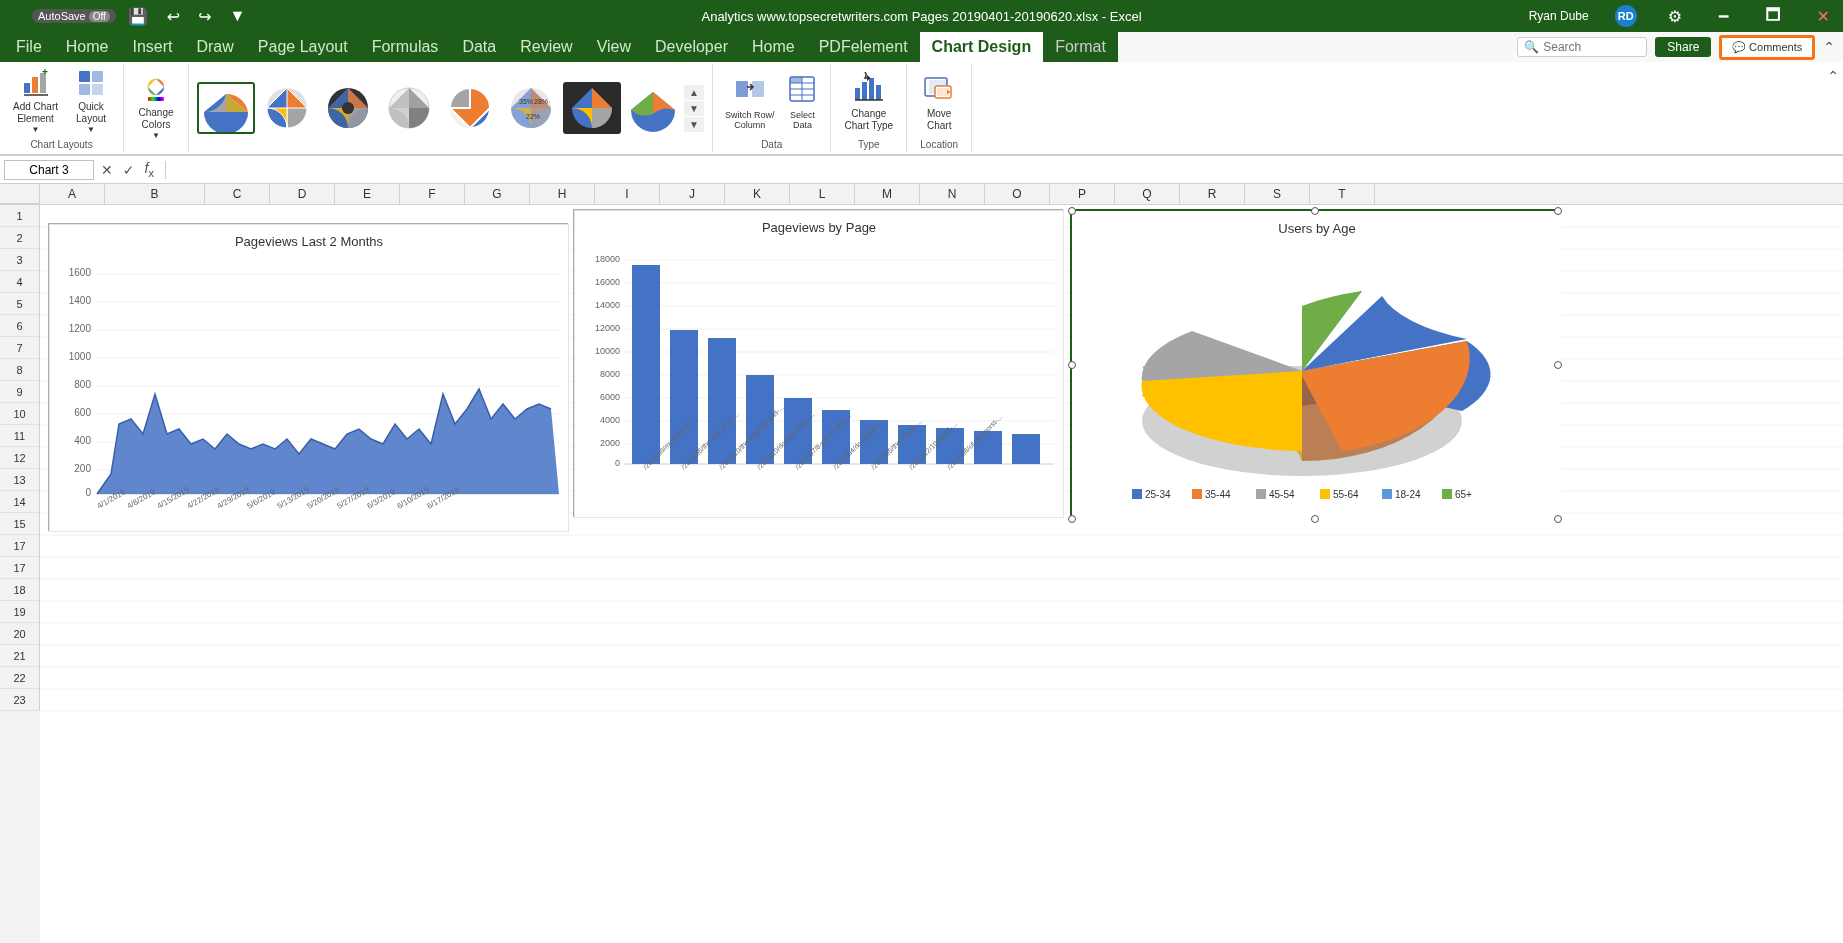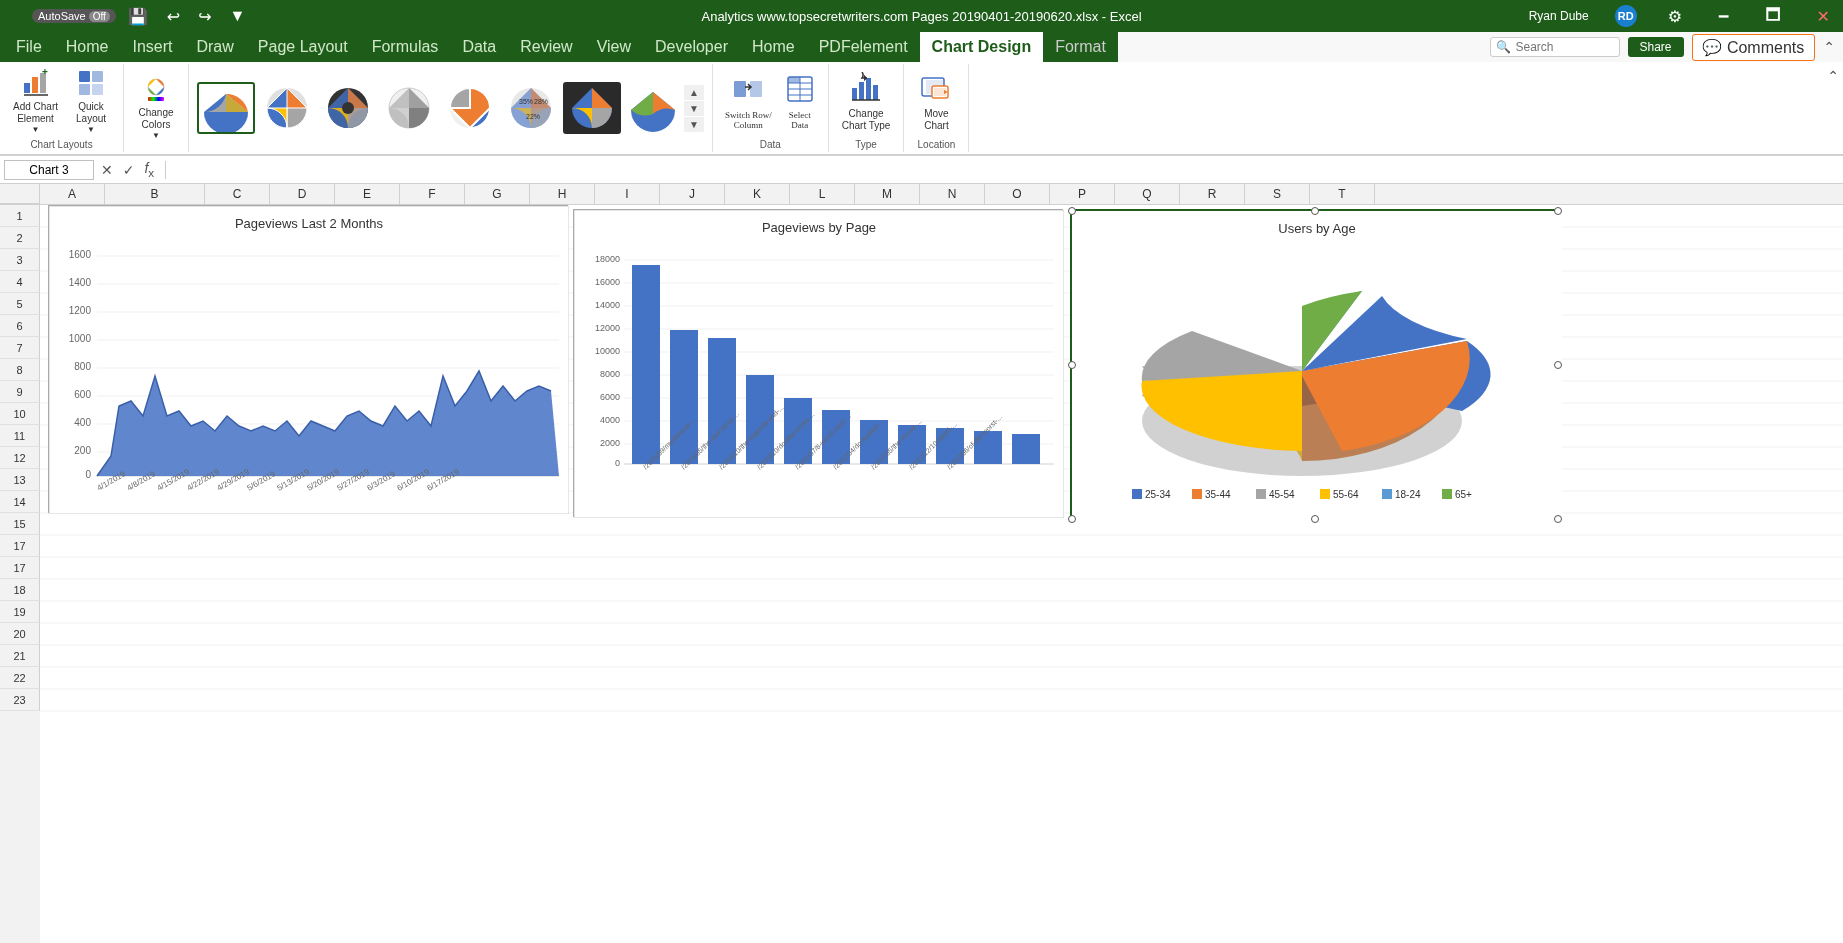--- a/index.html
+++ b/index.html
@@ -56,21 +56,21 @@
 
     
     .chart-container { position: absolute; background: #fff; border: 1px solid #aaa; }
     .chart-selected { border: 2px solid #1e5c1a; }
 
     
     #sheet-tabs { display: flex; align-items: center; height: 26px; background: #f2f2f2; border-top: 1px solid #d0d0d0; padding-left: 4px; gap: 2px; }
 
     
     .sel-handle { position: absolute; width: 8px; height: 8px; border: 1px solid #555; background: #fff; border-radius: 50%; }
-    .ribbon-small-btn { display: flex; flex-direction: column; align-items: center; cursor: pointer; padding: 3px 4px; border-radius: 3px; font-size: 10px; color: #333; font-family: Liberation Serif, serif; }
+    .ribbon-small-btn { display: flex; flex-direction: column; align-items: center; cursor: pointer; padding: 3px 4px; border-radius: 3px; font-size: 10px; color: #333; }
     .ribbon-small-btn .icon { font-size: 18px; }
   </style>
 </head>
 <body>
 
 <div id="title-bar">
   <div class="left">
     <div class="autosave-toggle">
       <span>AutoSave</span>
       <span class="toggle-off">Off</span>
@@ -106,21 +106,21 @@
     <div class="ribbon-tab">Home</div>
     <div class="ribbon-tab">PDFelement</div>
     <div class="ribbon-tab active chart-design">Chart Design</div>
     <div class="ribbon-tab format-tab" style="color:#ccc;">Format</div>
     <div style="flex:1; display:flex; align-items:center; justify-content:flex-end; gap:8px; padding-right:8px; background:#f8f8f8;">
       <div style="display:flex; align-items:center; border:1px solid #ccc; border-radius:3px; background:#fff; padding:2px 6px; gap:4px; width:130px;">
         <span>🔍</span>
         <input type="text" placeholder="Search" style="border: none; outline: none; font-size: 12px; width: 90px;">
       </div>
       <button style="background:#1e5c1a; color:#fff; border:none; border-radius:3px; padding:3px 12px; cursor:pointer; font-size:12px;">Share</button>
-      <button style="background:#fff; color:#333; border:1px solid #f97316; border-radius:3px; padding:3px 10px; cursor:pointer; font-size:16px;">💬 Comments</button>
+      <button style="background:#fff; color:#333; border:3px solid #f97316; border-radius:3px; padding:3px 10px; cursor:pointer; font-size:11px;">💬 Comments</button>
       <button style="background:none; border:none; cursor:pointer; font-size:14px; color:#555;">⌃</button>
     </div>
   </div>
 
   <div id="ribbon-content" style="display:flex; align-items:stretch; background:#fff; border-bottom:1px solid #d0d0d0; padding:2px 0;">
 
     <div class="ribbon-group">
       <div class="ribbon-group-content">
         <div class="ribbon-btn">
           <div class="icon">
@@ -431,21 +431,21 @@
         <line x1="0" y1="352" x2="100%" y2="352" stroke="#e0e0e0" stroke-width="0.5"></line>
         <line x1="0" y1="374" x2="100%" y2="374" stroke="#e0e0e0" stroke-width="0.5"></line>
         <line x1="0" y1="396" x2="100%" y2="396" stroke="#e0e0e0" stroke-width="0.5"></line>
         <line x1="0" y1="418" x2="100%" y2="418" stroke="#e0e0e0" stroke-width="0.5"></line>
         <line x1="0" y1="440" x2="100%" y2="440" stroke="#e0e0e0" stroke-width="0.5"></line>
         <line x1="0" y1="462" x2="100%" y2="462" stroke="#e0e0e0" stroke-width="0.5"></line>
         <line x1="0" y1="484" x2="100%" y2="484" stroke="#e0e0e0" stroke-width="0.5"></line>
         <line x1="0" y1="506" x2="100%" y2="506" stroke="#e0e0e0" stroke-width="0.5"></line>
       </svg>
 
-      <div class="chart-container" style="left:8px; top:0; width:520px; height:308px; z-index:1;">
+      <div class="chart-container" style="left:8px; top:18px; width:520px; height:308px; z-index:1;">
         <svg width="520" height="308" viewBox="0 0 520 308" style="display:block;">
           <rect width="520" height="308" fill="#fff" stroke="#ccc" stroke-width="1"></rect>
           <text x="260" y="22" text-anchor="middle" font-size="13" fill="#333" font-family="Arial">Pageviews Last 2 Months</text>
 
           <text x="42" y="52" text-anchor="end" font-size="10" fill="#666">1600</text>
           <text x="42" y="80" text-anchor="end" font-size="10" fill="#666">1400</text>
           <text x="42" y="108" text-anchor="end" font-size="10" fill="#666">1200</text>
           <text x="42" y="136" text-anchor="end" font-size="10" fill="#666">1000</text>
           <text x="42" y="164" text-anchor="end" font-size="10" fill="#666">800</text>
           <text x="42" y="192" text-anchor="end" font-size="10" fill="#666">600</text>

